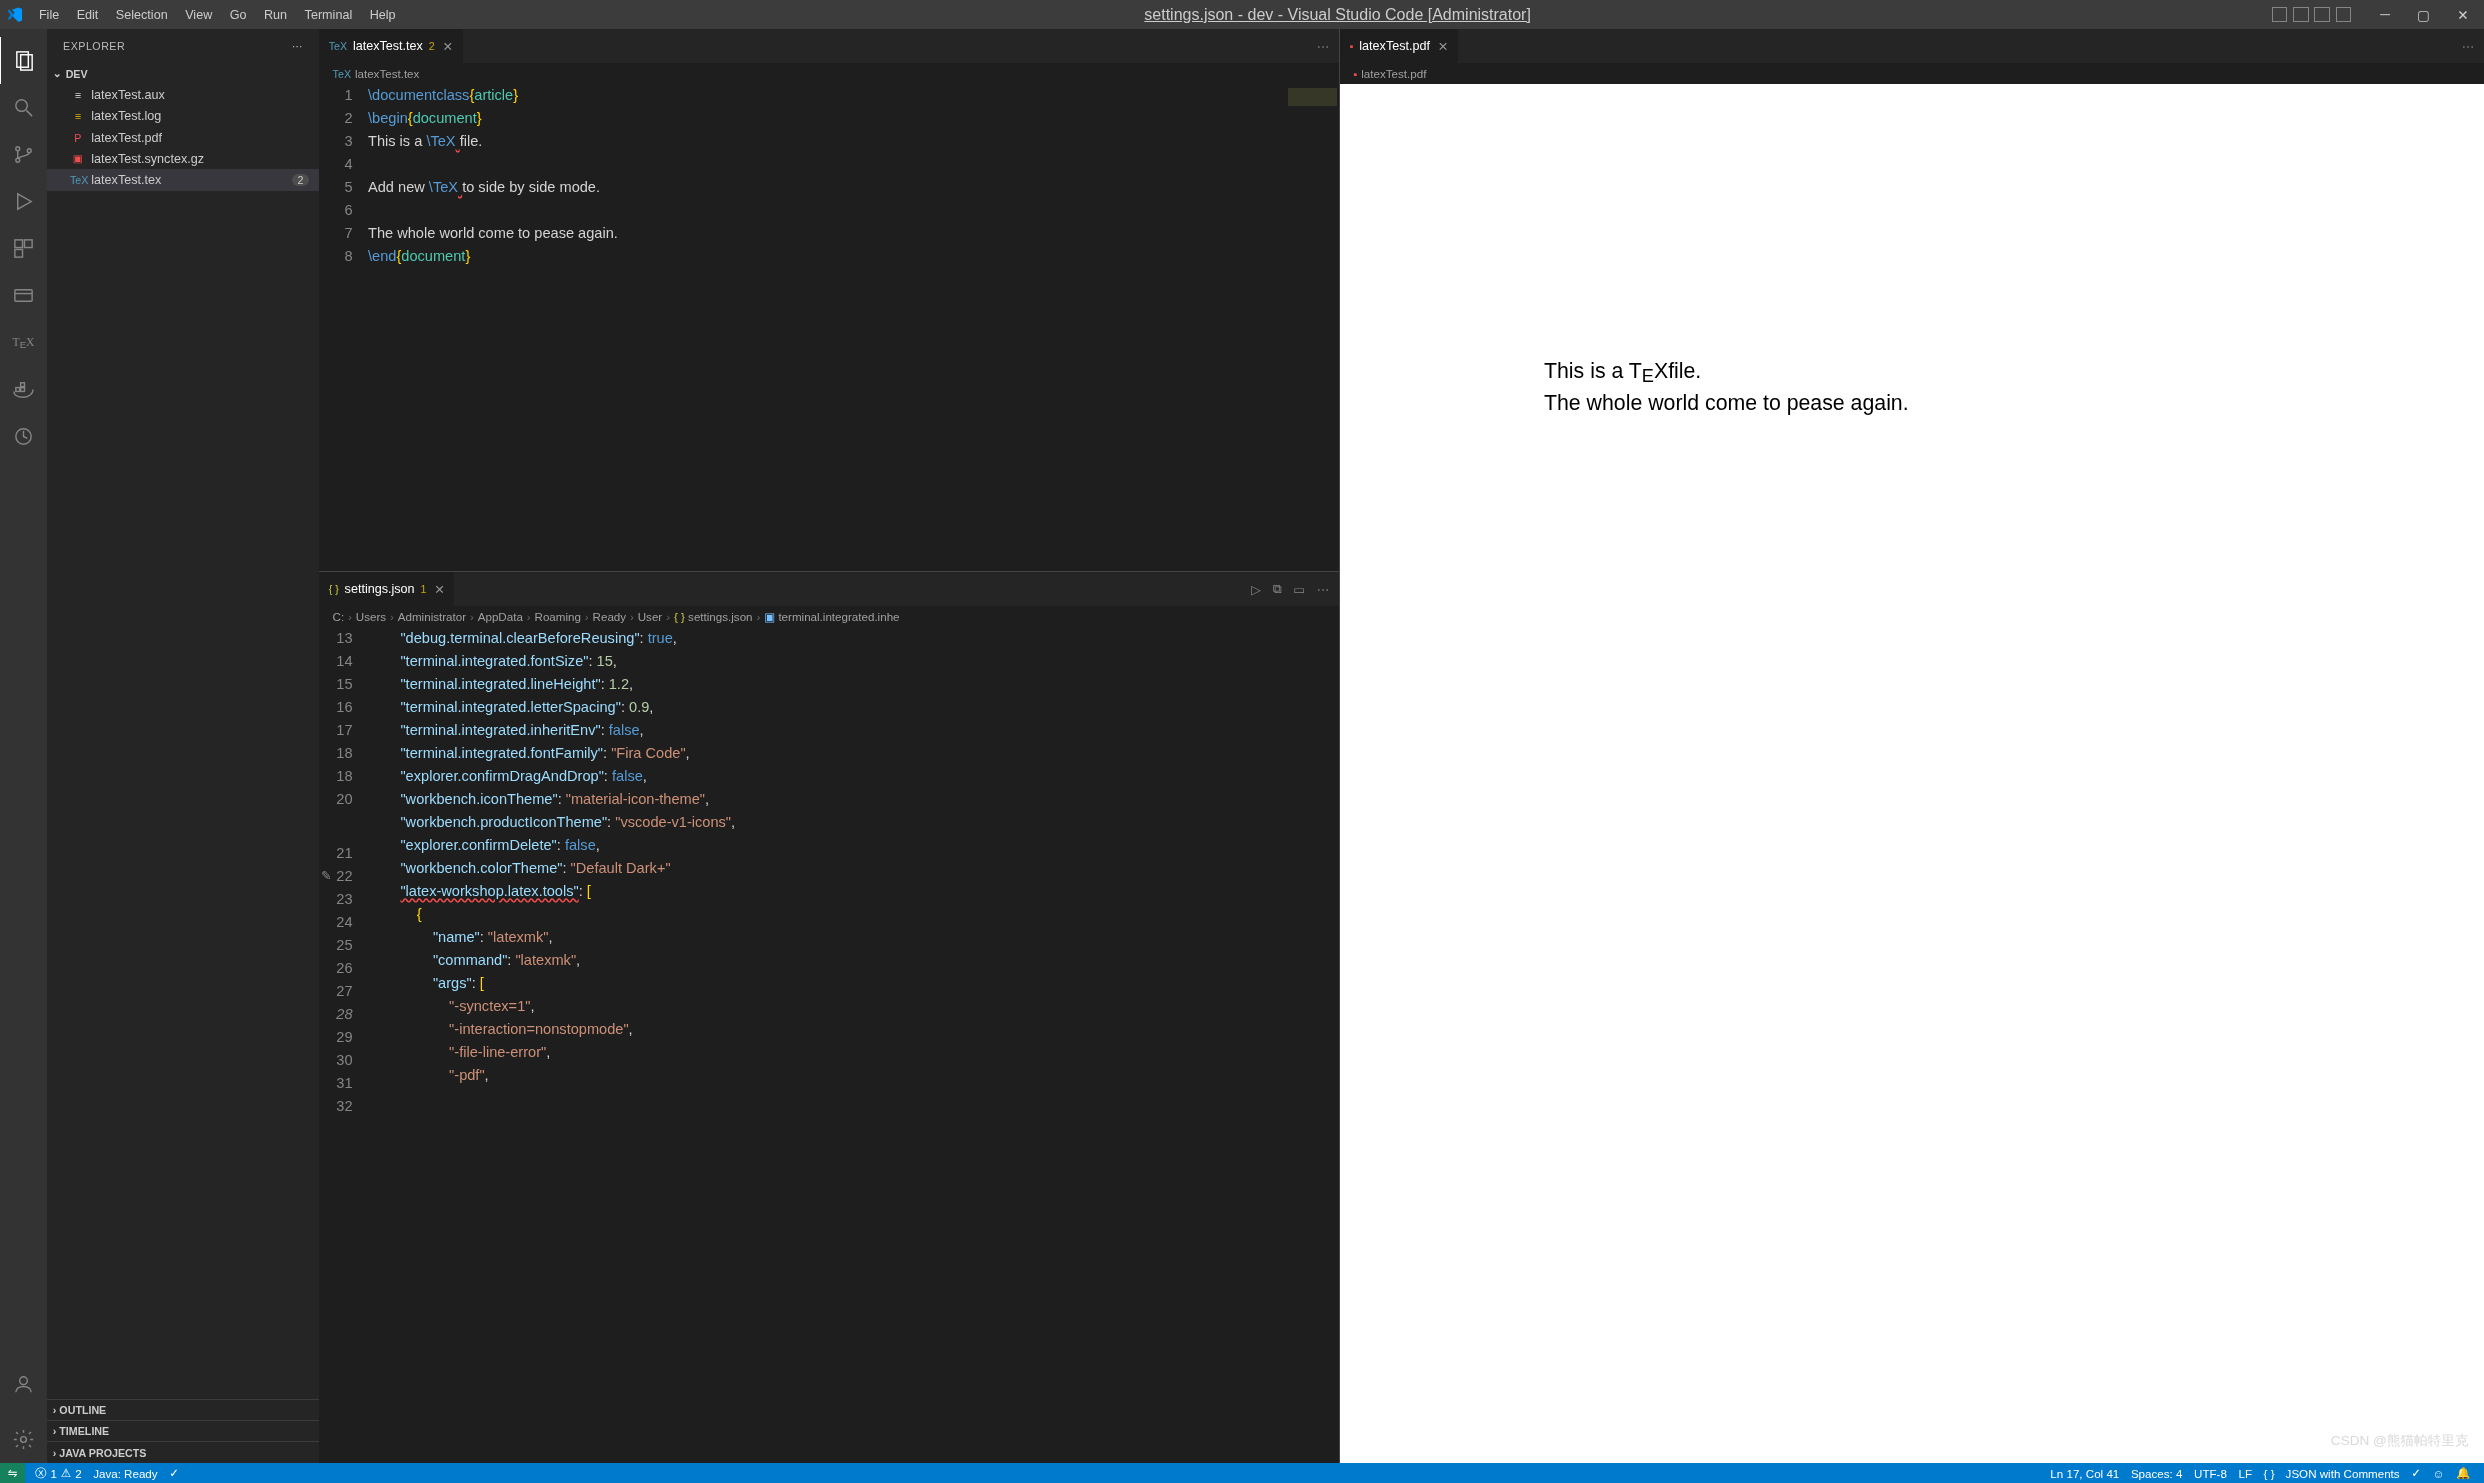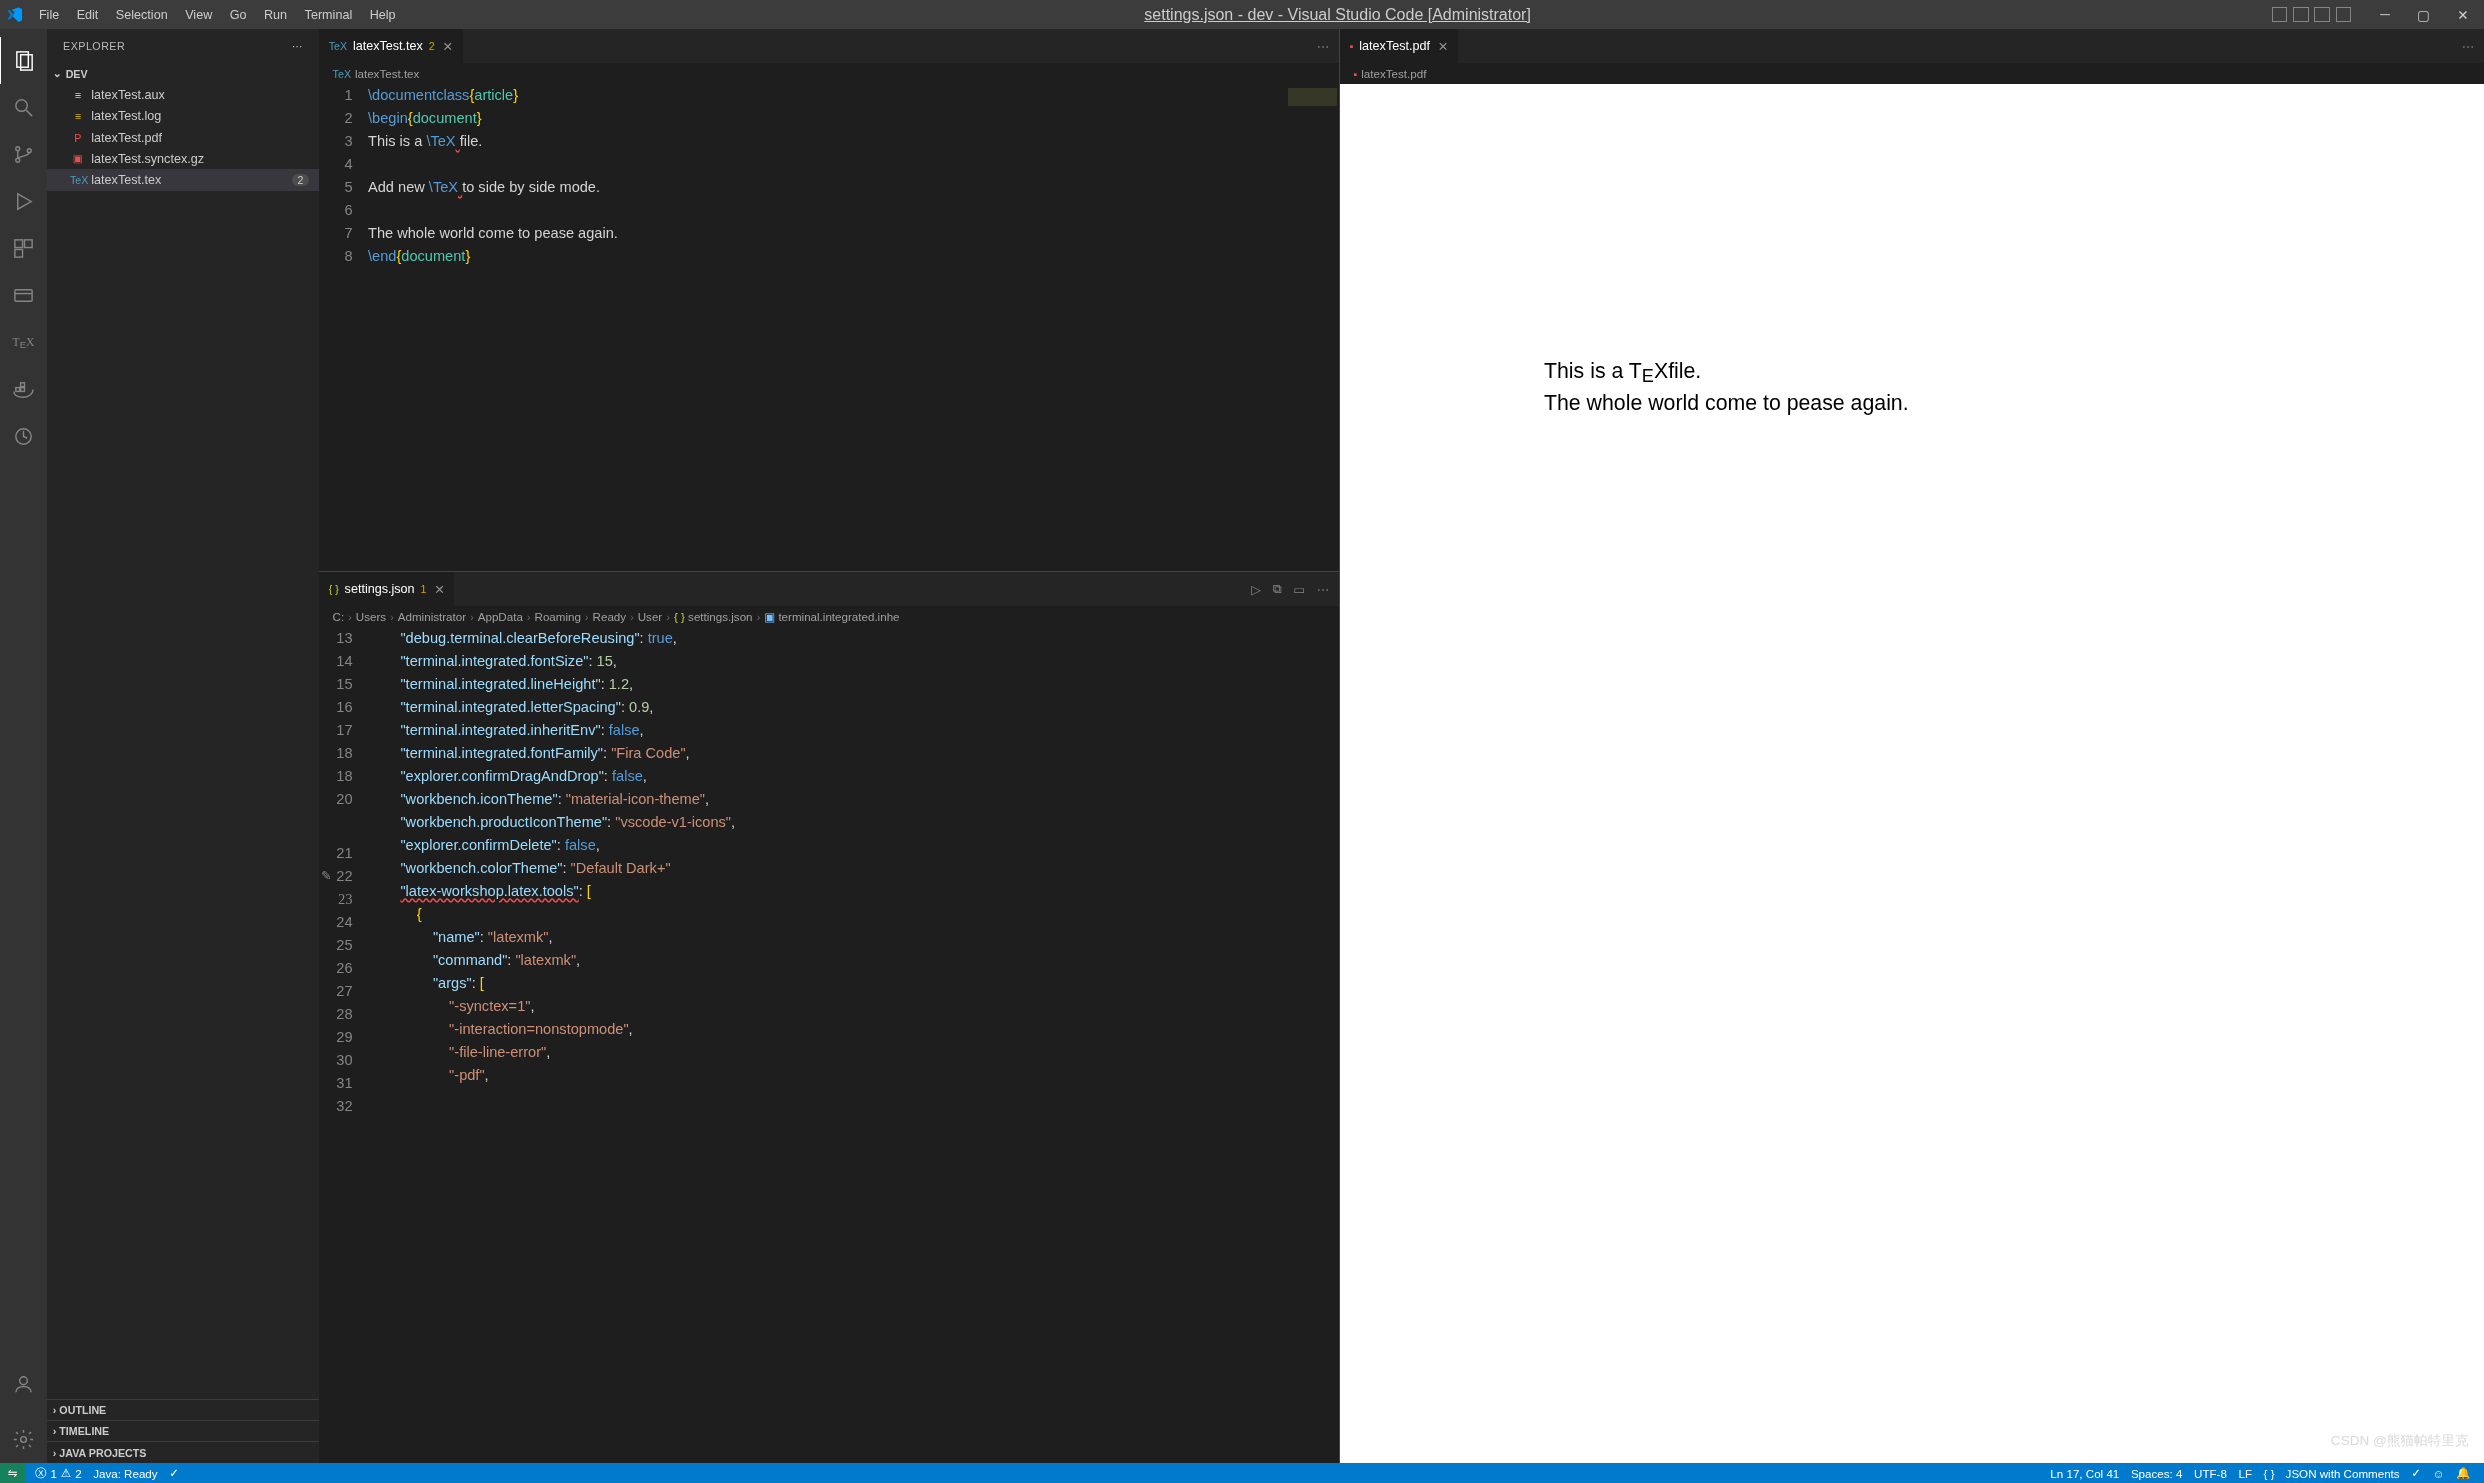--- a/index.html
+++ b/index.html
@@ -304,26 +304,26 @@
               <div style="position:relative;">13</div>
               <div style="position:relative;">14</div>
               <div style="position:relative;">15</div>
               <div style="position:relative;">16</div>
               <div style="position:relative;">17</div>
               <div style="position:relative;">18</div>
               <div style="position:relative;">18</div>
               <div style="position:relative;">20</div>
               <div style="position:relative;margin-top:31px;">21</div>
               <div style="position:relative;"><span class="gutter-edit">✎</span>22</div>
-              <div style="position:relative;font-family:Liberation Serif, serif;">23</div>
+              <div style="position:relative;">23</div>
               <div style="position:relative;">24</div>
               <div style="position:relative;">25</div>
               <div style="position:relative;">26</div>
               <div style="position:relative;">27</div>
-              <div style="position:relative;">28</div>
+              <div style="position:relative;font-style:italic;">28</div>
               <div style="position:relative;">29</div>
               <div style="position:relative;">30</div>
               <div style="position:relative;">31</div>
               <div style="position:relative;">32</div>
             </div>
           <div class="code-lines" id="lines-bottom"><div>        <span class="tok-key">"debug.terminal.clearBeforeReusing"</span>: <span class="tok-bool">true</span>,</div><div>        <span class="tok-key">"terminal.integrated.fontSize"</span>: <span class="tok-num">15</span>,</div><div>        <span class="tok-key">"terminal.integrated.lineHeight"</span>: <span class="tok-num">1.2</span>,</div><div>        <span class="tok-key">"terminal.integrated.letterSpacing"</span>: <span class="tok-num">0.9</span>,</div><div>        <span class="tok-key">"terminal.integrated.inheritEnv"</span>: <span class="tok-bool">false</span>,</div><div>        <span class="tok-key">"terminal.integrated.fontFamily"</span>: <span class="tok-str">"Fira Code"</span>,</div><div>        <span class="tok-key">"explorer.confirmDragAndDrop"</span>: <span class="tok-bool">false</span>,</div><div>        <span class="tok-key">"workbench.iconTheme"</span>: <span class="tok-str">"material-icon-theme"</span>,</div><div>        <span class="tok-key">"workbench.productIconTheme"</span>: <span class="tok-str">"vscode-v1-icons"</span>,</div><div>        <span class="tok-key">"explorer.confirmDelete"</span>: <span class="tok-bool">false</span>,</div><div>        <span class="tok-key">"workbench.colorTheme"</span>: <span class="tok-str">"Default Dark+"</span></div><div>        <span class="tok-key tok-err">"latex-workshop.latex.tools"</span>: <span class="tok-brace">[</span></div><div>            <span class="tok-brace">{</span></div><div>                <span class="tok-key">"name"</span>: <span class="tok-str">"latexmk"</span>,</div><div>                <span class="tok-key">"command"</span>: <span class="tok-str">"latexmk"</span>,</div><div>                <span class="tok-key">"args"</span>: <span class="tok-brace">[</span></div><div>                    <span class="tok-str">"-synctex=1"</span>,</div><div>                    <span class="tok-str">"-interaction=nonstopmode"</span>,</div><div>                    <span class="tok-str">"-file-line-error"</span>,</div><div>                    <span class="tok-str">"-pdf"</span>,</div></div>
           <div class="minimap"></div>
         </div>
       </div>
     </div>

